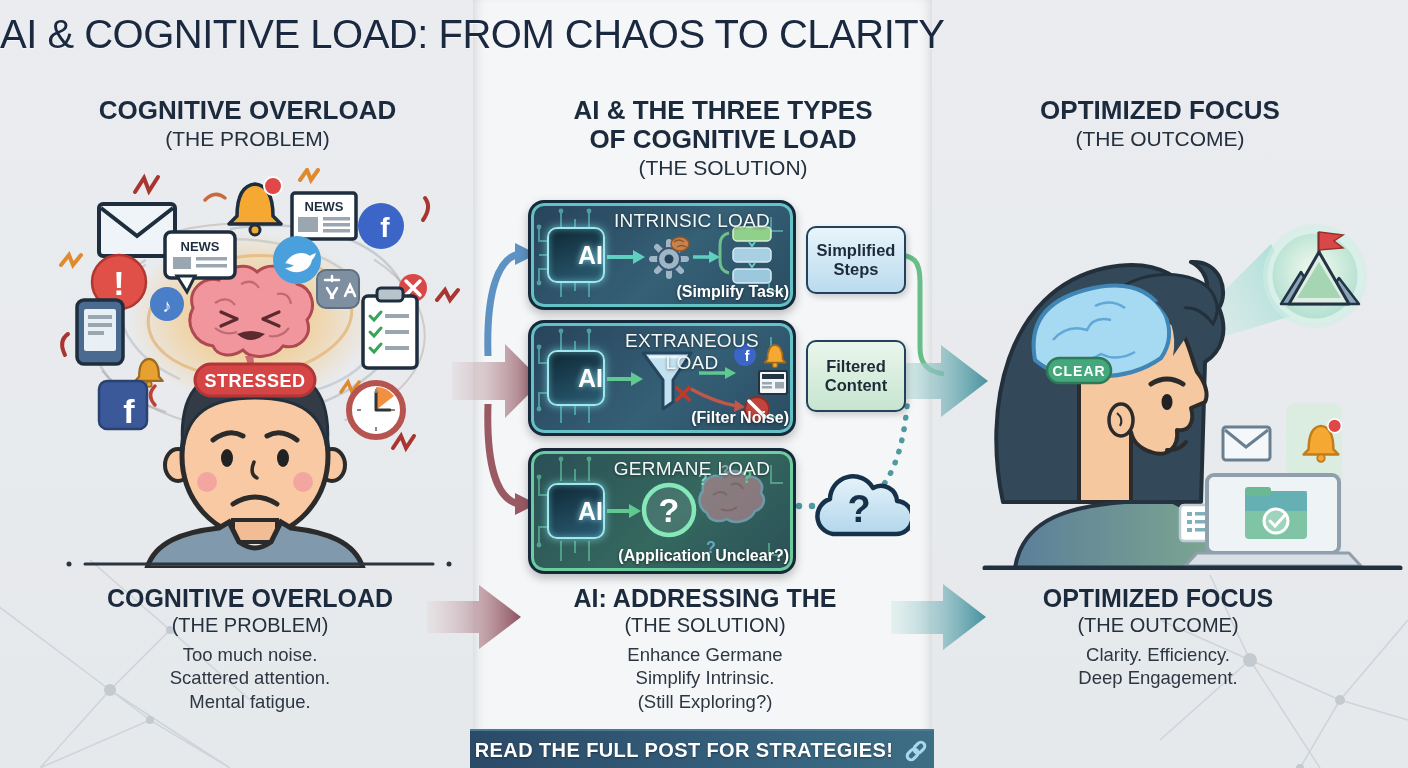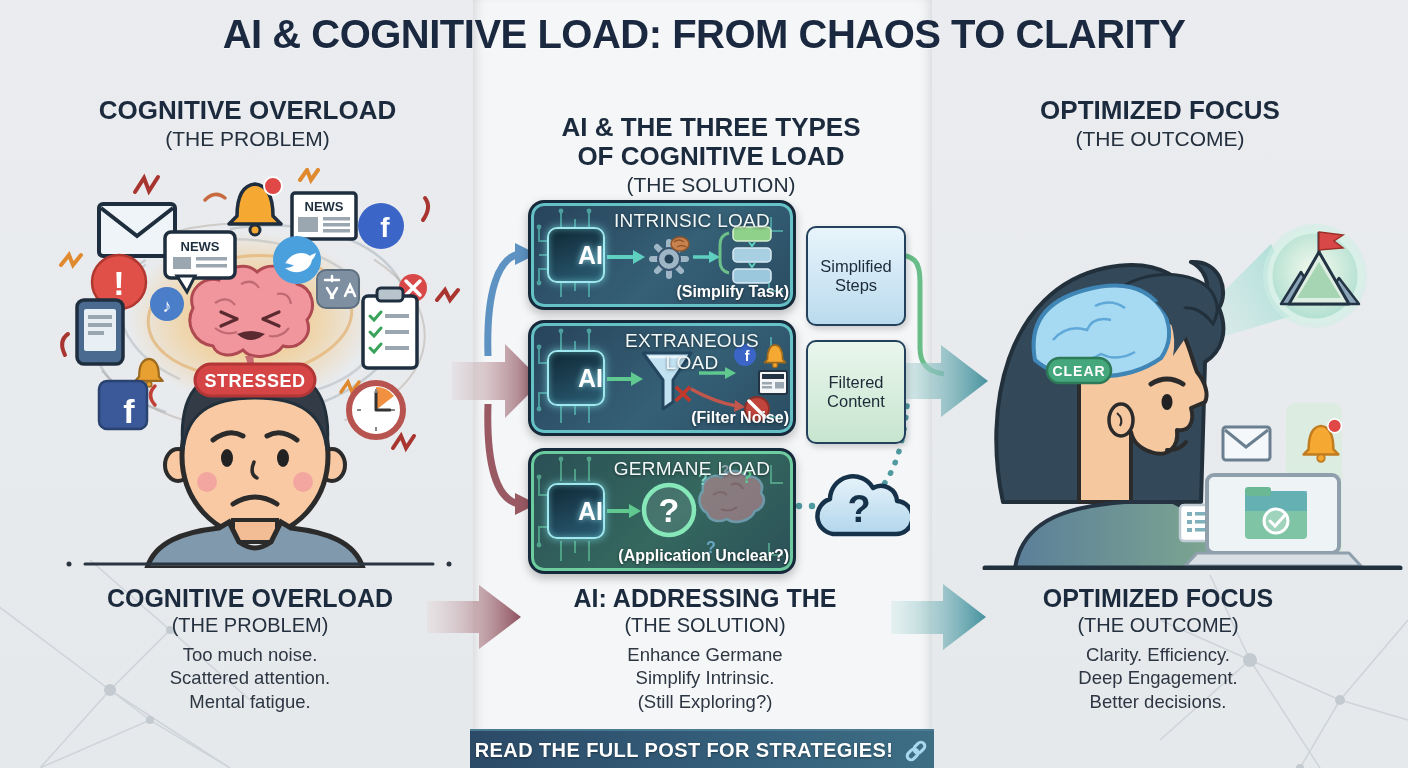--- a/index.html
+++ b/index.html
@@ -6,47 +6,47 @@
   .canvas{position:relative;width:1408px;height:768px;background:linear-gradient(180deg,#eaecef 0%,#e6e9ec 100%);overflow:hidden;}
   .strip-mid{position:absolute;left:473px;top:0;width:459px;height:768px;background:#f4f6f7;
     box-shadow:inset 10px 0 14px -10px rgba(0,0,0,.18), inset -10px 0 14px -10px rgba(0,0,0,.18);z-index:1;}
   svg{display:block;}
   .net{position:absolute;left:0;top:0;z-index:1;}
   .connectors{position:absolute;left:0;top:0;z-index:2;}
   .illus{position:absolute;z-index:3;}
   .illus-left{left:55px;top:168px;}
   .illus-right{left:975px;top:210px;}
 
-  .title{position:absolute;left:0;right:0;top:12px;text-align:center;font-size:40px;font-weight:bold;
+  .title{position:absolute;left:0;right:0;top:12px;text-align:left;font-size:40px;font-weight:normal;
     color:#1b2940;letter-spacing:-.5px;z-index:5;text-shadow:0 1px 0 rgba(255,255,255,.6);}
   .col-head{position:absolute;text-align:center;z-index:5;color:#1b2a3c;}
   .col-head .h{font-size:26px;font-weight:bold;line-height:1.12;}
   .col-head .s{font-size:21px;font-weight:500;color:#24303e;margin-top:2px;}
   #head-problem{left:35px;top:96px;width:425px;}
-  #head-solution{left:508px;top:96px;width:406px;margin-top:17px;}
+  #head-solution{left:520px;top:96px;width:406px;}
   #head-outcome{left:960px;top:96px;width:400px;}
 
   .load-box{position:absolute;left:528px;width:262px;border-radius:16px;border:3px solid #16293a;z-index:4;
     box-shadow:inset 0 0 0 3px rgba(110,214,214,.85),0 4px 10px rgba(0,0,0,.25);
     background:linear-gradient(135deg,#27435a,#356076 55%,#2a4c62);}
   #box-germane{box-shadow:inset 0 0 0 3px rgba(120,224,170,.85),0 4px 10px rgba(0,0,0,.25);
     background:linear-gradient(135deg,#2a4f55,#35685f 55%,#2b5058);}
   .load-title{position:absolute;top:7px;left:66px;right:6px;text-align:center;color:#f2f8f8;font-weight:normal;
     font-size:19px;letter-spacing:.3px;text-shadow:0 1px 3px rgba(0,0,0,.5);}
   .load-caption{position:absolute;bottom:6px;left:56px;right:4px;text-align:right;color:#fff;font-weight:bold;
     font-size:16px;text-shadow:0 1px 3px rgba(0,0,0,.5);}
   .ai-chip{position:absolute;left:16px;top:50%;transform:translateY(-50%);width:54px;height:52px;border-radius:10px;
     background:linear-gradient(160deg,#0f2835,#2b5d74);border:2.5px solid #9fe8ee;color:#fff;font-size:25px;font-weight:bold;
     display:flex;align-items:center;justify-content:flex-end;
     box-shadow:0 0 8px rgba(130,230,235,.7), inset 0 0 6px rgba(130,230,235,.5);text-shadow:0 0 6px rgba(160,240,255,.9);}
   .box-art{position:absolute;inset:0;pointer-events:none;}
 
-  .out-label{position:absolute;border-radius:10px;border:2.5px solid #23405c;font-weight:normal;color:#1d2a38;
+  .out-label{position:absolute;border-radius:10px;border:2.5px solid #23405c;font-weight:bold;color:#1d2a38;
     text-align:center;display:flex;align-items:center;justify-content:center;font-size:16.5px;line-height:1.15;
-    padding:20px 6px;box-shadow:2px 3px 6px rgba(0,0,0,.18);z-index:4;}
+    padding:4px 6px;box-shadow:2px 3px 6px rgba(0,0,0,.18);z-index:4;}
   #out-simplified{left:806px;top:226px;width:84px;height:56px;background:linear-gradient(180deg,#e8f4fb,#badbee);}
   #out-filtered{left:806px;top:340px;width:84px;height:60px;background:linear-gradient(180deg,#eaf6ec,#c6e5cf);}
   .cloud-wrap{position:absolute;left:806px;top:460px;z-index:4;}
 
   .summary{position:absolute;top:585px;text-align:center;z-index:5;color:#1b2a3c;}
   .summary .h{font-size:25px;font-weight:bold;line-height:1.1;}
   .summary .s{font-size:20px;font-weight:500;color:#24303e;margin:1px 0 6px 0;}
   .summary .ln{font-size:18.5px;font-weight:500;color:#2d3642;line-height:1.28;}
   #sum-problem{left:40px;width:420px;}
   #sum-solution{left:500px;width:410px;}
@@ -555,21 +555,20 @@
     <div class="s">(THE SOLUTION)</div>
     <div class="ln">Enhance Germane</div>
     <div class="ln">Simplify Intrinsic.</div>
     <div class="ln">(Still Exploring?)</div>
   </div>
   <div class="summary" id="sum-outcome">
     <div class="h">OPTIMIZED FOCUS</div>
     <div class="s">(THE OUTCOME)</div>
     <div class="ln">Clarity. Efficiency.</div>
     <div class="ln">Deep Engagement.</div>
-    <div class="ln">Better decisions.</div>
   </div>
 
   <div class="banner">
     <span class="cta">READ THE FULL POST FOR STRATEGIES!</span>
     <svg width="26" height="26" viewBox="0 0 30 30">
       <g stroke="#a8d8f0" stroke-width="3.5" fill="none" transform="rotate(-45 15 15)">
         <rect x="2.5" y="10.5" width="14" height="9" rx="4.5"></rect>
         <rect x="13.5" y="10.5" width="14" height="9" rx="4.5"></rect>
       </g>
     </svg>

